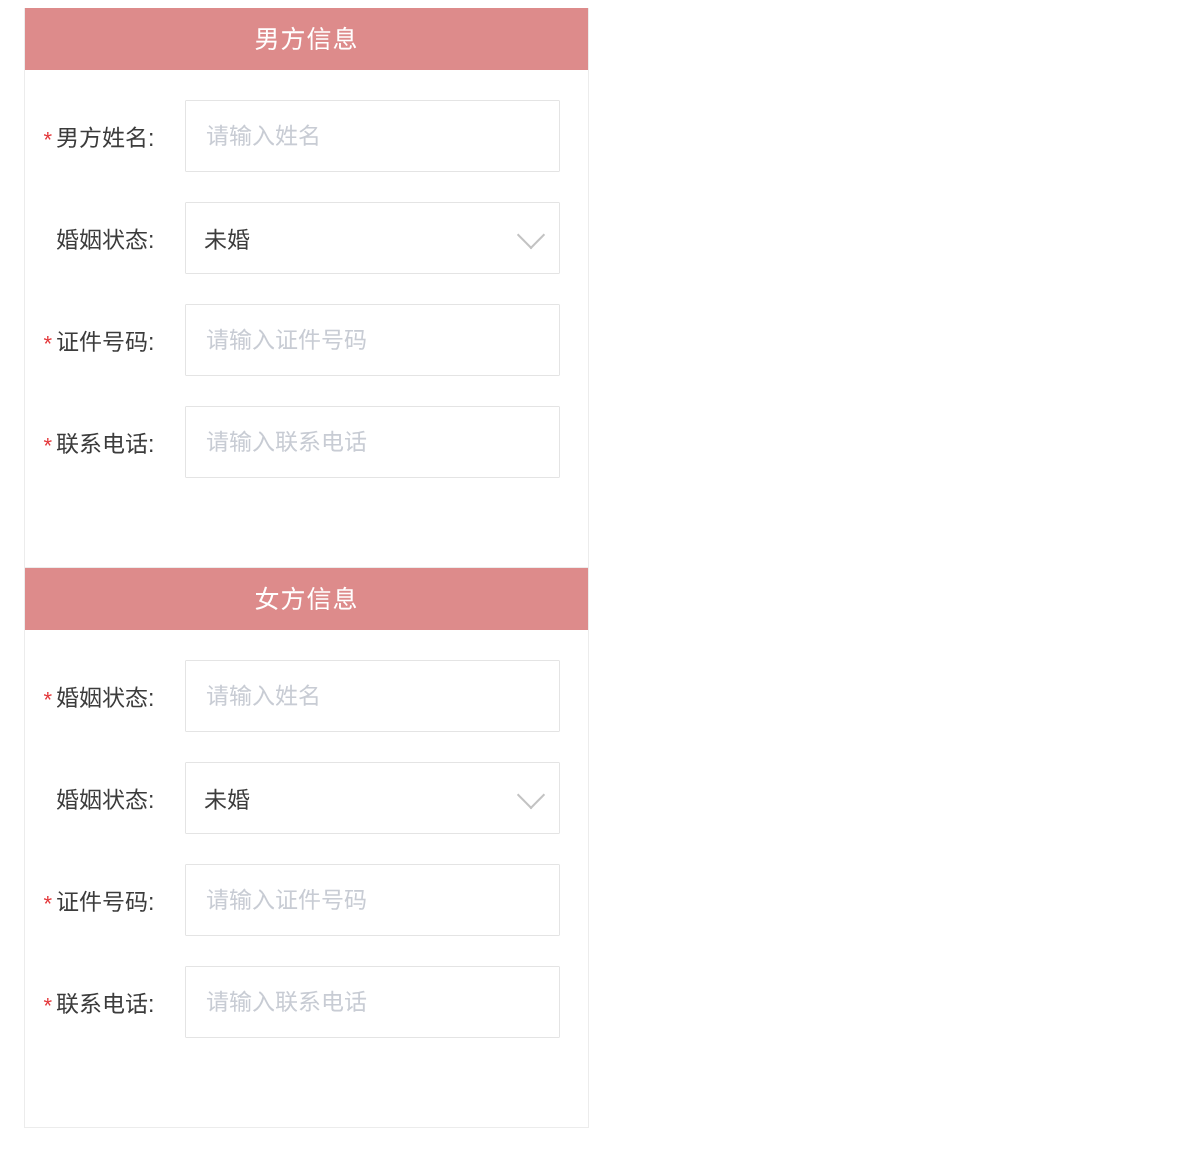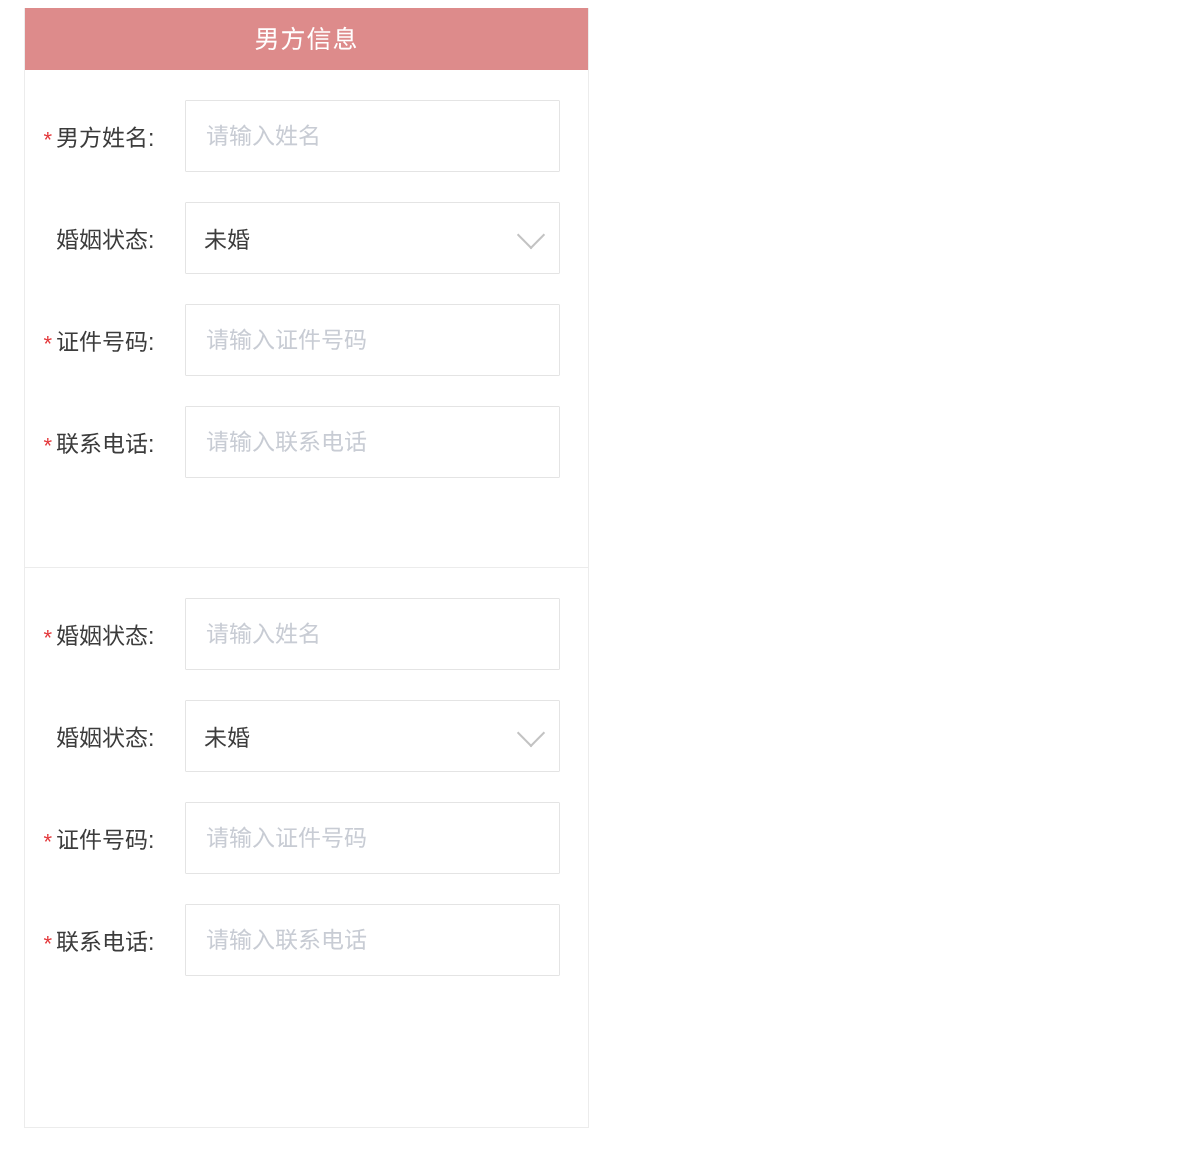--- a/index.html
+++ b/index.html
@@ -159,20 +159,21 @@
           </div>
           <div class="field">
             <input type="text" placeholder="请输入联系电话" style="">
           </div>
         </div>
 
       </div>
     </section>
 
     <section class="panel panel-info">
+      <div class="panel-header">女方信息</div>
       <div class="panel-body">
 
         <div class="form-row">
           <div class="label-wrap">
             <span class="req-star">*</span><span>婚姻状态:</span>
           </div>
           <div class="field">
             <input type="text" placeholder="请输入姓名" style="">
           </div>
         </div>

